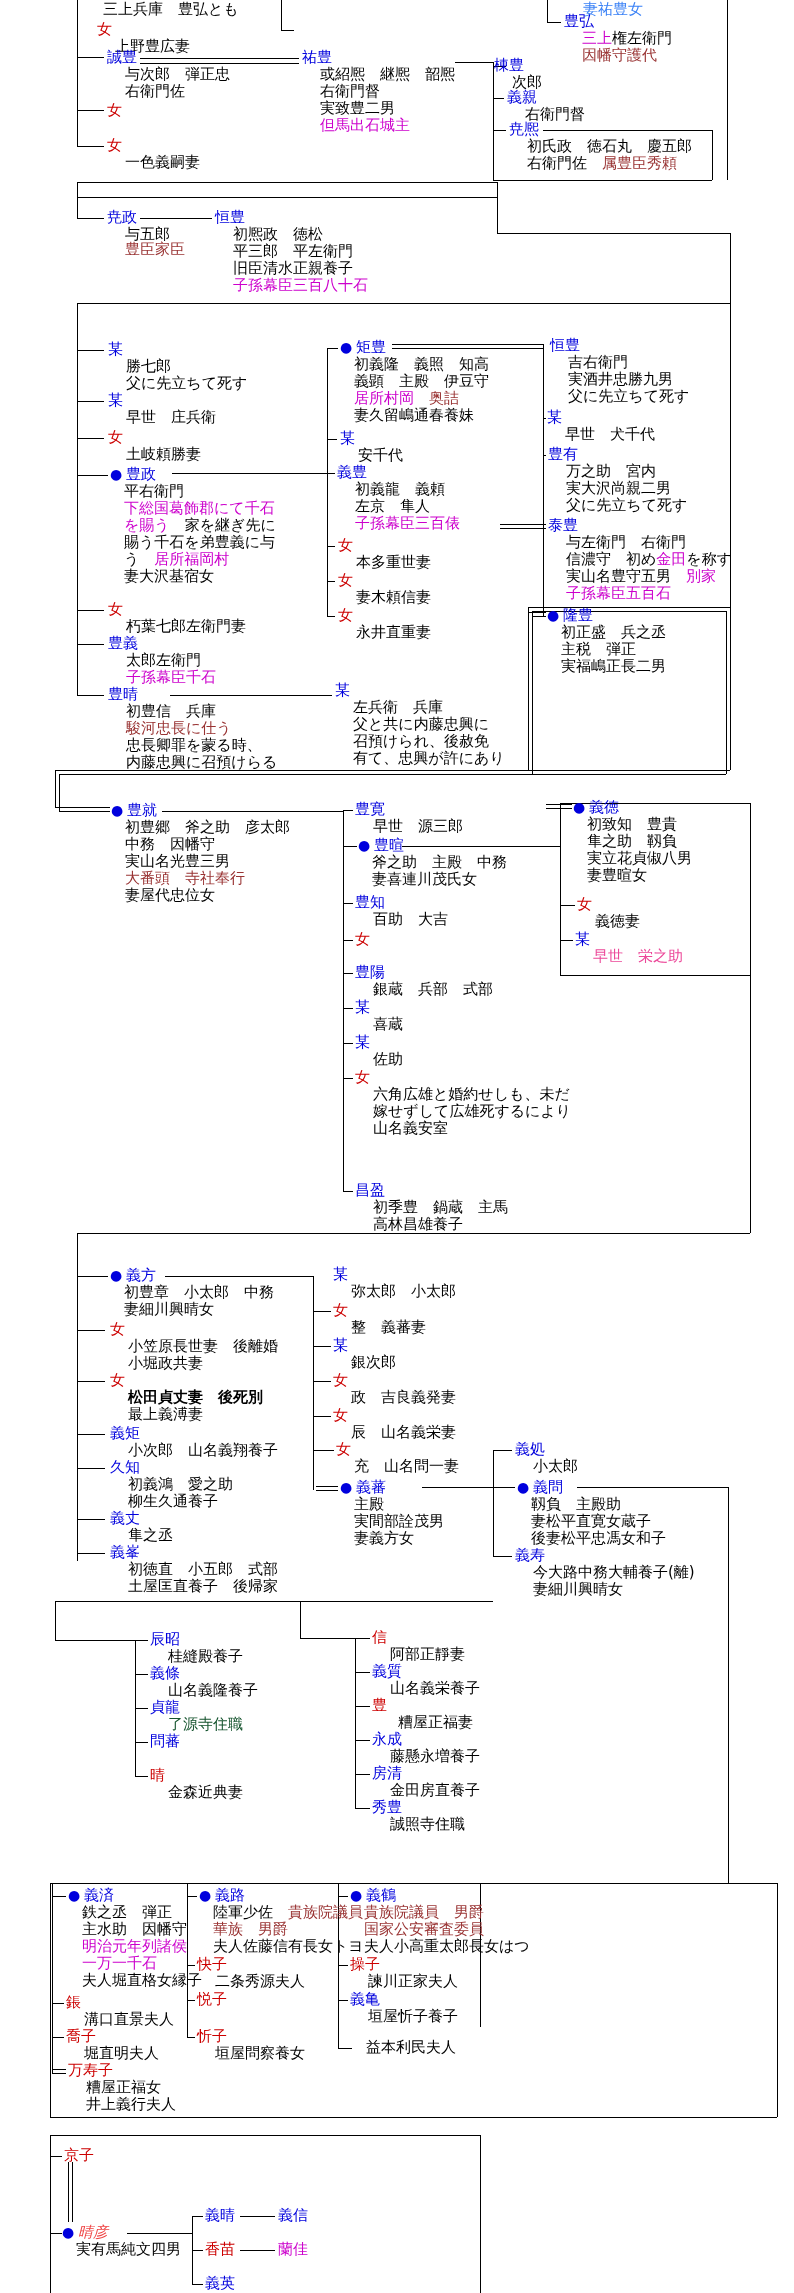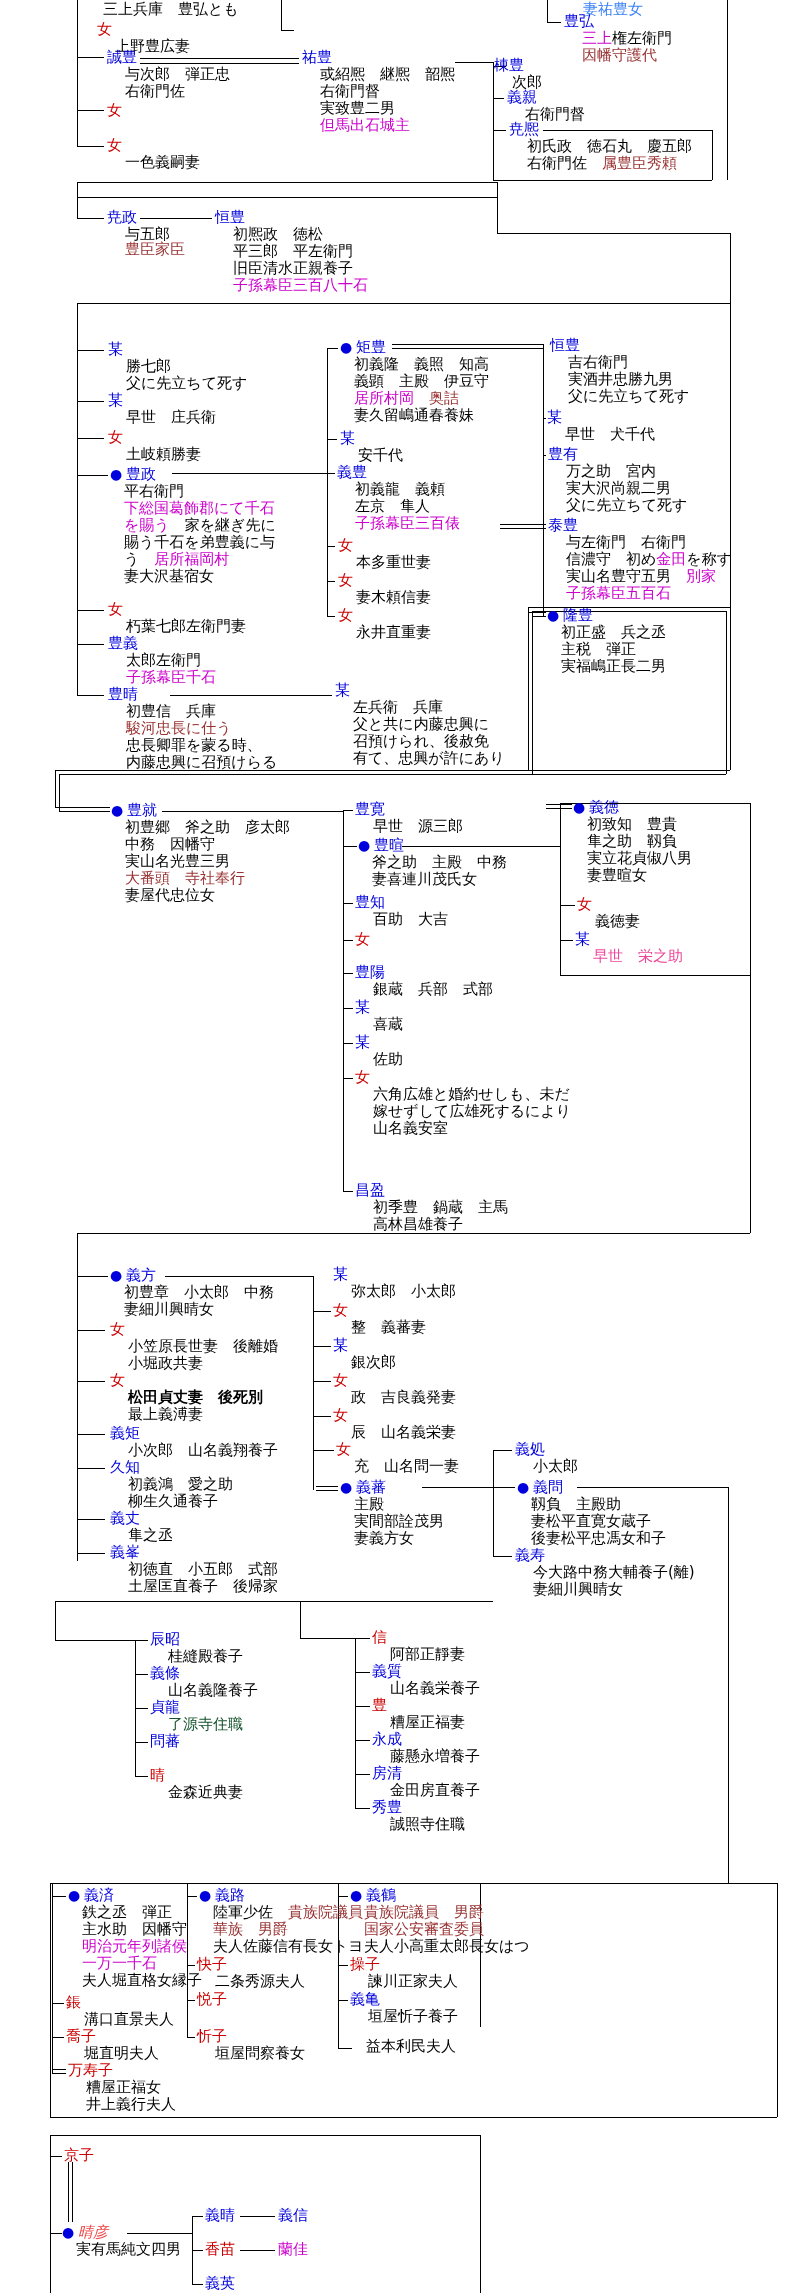--- a/index.html
+++ b/index.html
@@ -246,36 +246,36 @@
       <div class="node" style="left: 515px; top: 1442px;"><div class="nrow"><span style="color: rgb(0, 0, 221);">義処</span></div><div class="drow" style="left: 18px; top: 17px;"><span style="color: rgb(0, 0, 0);">小太郎</span></div></div>
       <div class="node" style="left: 533px; top: 1480px;"><div class="nrow"><span class="bullet" style="color: rgb(0, 0, 221);">●</span><span style="color: rgb(0, 0, 221);">義問</span></div><div class="drow" style="left: -2px; top: 17px;"><span style="color: rgb(0, 0, 0);">靱負　主殿助</span></div><div class="drow" style="left: -2px; top: 34px;"><span style="color: rgb(0, 0, 0);">妻松平直寛女蔵子</span></div><div class="drow" style="left: -2px; top: 51px;"><span style="color: rgb(0, 0, 0);">後妻松平忠馮女和子</span></div></div>
       <div class="node" style="left: 515px; top: 1548px;"><div class="nrow"><span style="color: rgb(0, 0, 221);">義寿</span></div><div class="drow" style="left: 18px; top: 17px;"><span style="color: rgb(0, 0, 0);">今大路中務大輔養子(離)</span></div><div class="drow" style="left: 18px; top: 34px;"><span style="color: rgb(0, 0, 0);">妻細川興晴女</span></div></div>
       <div class="node" style="left: 150px; top: 1632px;"><div class="nrow"><span style="color: rgb(0, 0, 221);">辰昭</span></div><div class="drow" style="left: 18px; top: 17px;"><span style="color: rgb(0, 0, 0);">桂縫殿養子</span></div></div>
       <div class="node" style="left: 150px; top: 1666px;"><div class="nrow"><span style="color: rgb(0, 0, 221);">義條</span></div><div class="drow" style="left: 18px; top: 17px;"><span style="color: rgb(0, 0, 0);">山名義隆養子</span></div></div>
       <div class="node" style="left: 150px; top: 1700px;"><div class="nrow"><span style="color: rgb(0, 0, 221);">貞龍</span></div><div class="drow" style="left: 18px; top: 17px;"><span style="color: #14532d;">了源寺住職</span></div></div>
       <div class="node" style="left: 150px; top: 1734px;"><div class="nrow"><span style="color: rgb(0, 0, 221);">問蕃</span></div></div>
       <div class="node" style="left: 150px; top: 1768px;"><div class="nrow"><span style="color: rgb(204, 0, 0);">晴</span></div><div class="drow" style="left: 18px; top: 17px;"><span style="color: rgb(0, 0, 0);">金森近典妻</span></div></div>
       <div class="node" style="left: 372px; top: 1630px;"><div class="nrow"><span style="color: rgb(204, 0, 0);">信</span></div><div class="drow" style="left: 18px; top: 17px;"><span style="color: rgb(0, 0, 0);">阿部正靜妻</span></div></div>
       <div class="node" style="left: 372px; top: 1664px;"><div class="nrow"><span style="color: rgb(0, 0, 221);">義質</span></div><div class="drow" style="left: 18px; top: 17px;"><span style="color: rgb(0, 0, 0);">山名義栄養子</span></div></div>
-      <div class="node" style="left: 372px; top: 1698px;"><div class="nrow"><span style="color: rgb(204, 0, 0);">豊</span></div><div class="drow" style="left: 18px; top: 17px;"><span style="color: rgb(0, 0, 0);">糟屋正福妻</span></div></div>
+      <div class="node" style="left: 372px; top: 1698px;"><div class="nrow"><span style="color: rgb(204, 0, 0);">豊</span></div><div class="drow" style="left: 18px; top: 17px;"><span style="color: rgb(0, 0, 0); margin-left: 8px;">糟屋正福妻</span></div></div>
       <div class="node" style="left: 372px; top: 1732px;"><div class="nrow"><span style="color: rgb(0, 0, 221);">永成</span></div><div class="drow" style="left: 18px; top: 17px;"><span style="color: rgb(0, 0, 0);">藤懸永増養子</span></div></div>
       <div class="node" style="left: 372px; top: 1766px;"><div class="nrow"><span style="color: rgb(0, 0, 221);">房清</span></div><div class="drow" style="left: 18px; top: 17px;"><span style="color: rgb(0, 0, 0);">金田房直養子</span></div></div>
       <div class="node" style="left: 372px; top: 1800px;"><div class="nrow"><span style="color: rgb(0, 0, 221);">秀豊</span></div><div class="drow" style="left: 18px; top: 17px;"><span style="color: rgb(0, 0, 0);">誠照寺住職</span></div></div>
       <div class="node" style="left: 84px; top: 1888px;"><div class="nrow"><span class="bullet" style="color: rgb(0, 0, 221);">●</span><span style="color: rgb(0, 0, 221);">義済</span></div><div class="drow" style="left: -2px; top: 17px;"><span style="color: rgb(0, 0, 0);">鉄之丞　弾正</span></div><div class="drow" style="left: -2px; top: 34px;"><span style="color: rgb(0, 0, 0);">主水助　因幡守</span></div><div class="drow" style="left: -2px; top: 51px;"><span style="color: rgb(204, 0, 204);">明治元年列諸侯</span></div><div class="drow" style="left: -2px; top: 68px;"><span style="color: rgb(204, 0, 204);">一万一千石</span></div><div class="drow" style="left: -2px; top: 85px;"><span style="color: rgb(0, 0, 0);">夫人堀直格女縁子</span></div></div>
       <div class="node" style="left: 66px; top: 1995px;"><div class="nrow"><span style="color: rgb(204, 0, 0);">鋹</span></div><div class="drow" style="left: 18px; top: 17px;"><span style="color: rgb(0, 0, 0);">溝口直景夫人</span></div></div>
       <div class="node" style="left: 66px; top: 2029px;"><div class="nrow"><span style="color: rgb(204, 0, 0);">喬子</span></div><div class="drow" style="left: 18px; top: 17px;"><span style="color: rgb(0, 0, 0);">堀直明夫人</span></div></div>
       <div class="node" style="left: 68px; top: 2063px;"><div class="nrow"><span style="color: rgb(204, 0, 0);">万寿子</span></div><div class="drow" style="left: 18px; top: 17px;"><span style="color: rgb(0, 0, 0);">糟屋正福女</span></div><div class="drow" style="left: 18px; top: 34px;"><span style="color: rgb(0, 0, 0);">井上義行夫人</span></div></div>
       <div class="node" style="left: 215px; top: 1888px;"><div class="nrow"><span class="bullet" style="color: rgb(0, 0, 221);">●</span><span style="color: rgb(0, 0, 221);">義路</span></div><div class="drow" style="left: -2px; top: 17px;"><span style="color: rgb(0, 0, 0);">陸軍少佐　</span><span style="color: rgb(153, 51, 51);">貴族院議員</span></div><div class="drow" style="left: -2px; top: 34px;"><span style="color: rgb(153, 51, 51);">華族　男爵</span></div><div class="drow" style="left: -2px; top: 51px;"><span style="color: rgb(0, 0, 0);">夫人佐藤信有長女トヨ</span></div></div>
       <div class="node" style="left: 197px; top: 1957px;"><div class="nrow"><span style="color: rgb(204, 0, 0);">快子</span></div><div class="drow" style="left: 18px; top: 17px;"><span style="color: rgb(0, 0, 0);">二条秀源夫人</span></div></div>
       <div class="node" style="left: 197px; top: 1992px;"><div class="nrow"><span style="color: rgb(204, 0, 0);">悦子</span></div></div>
       <div class="node" style="left: 197px; top: 2029px;"><div class="nrow"><span style="color: rgb(204, 0, 0);">忻子</span></div><div class="drow" style="left: 18px; top: 17px;"><span style="color: rgb(0, 0, 0);">垣屋問察養女</span></div></div>
       <div class="node" style="left: 366px; top: 1888px;"><div class="nrow"><span class="bullet" style="color: rgb(0, 0, 221);">●</span><span style="color: rgb(0, 0, 221);">義鶴</span></div><div class="drow" style="left: -2px; top: 17px;"><span style="color: rgb(153, 51, 51);">貴族院議員　男爵</span></div><div class="drow" style="left: -2px; top: 34px;"><span style="color: rgb(153, 51, 51);">国家公安審査委員</span></div><div class="drow" style="left: -2px; top: 51px;"><span style="color: rgb(0, 0, 0);">夫人小高重太郎長女はつ</span></div></div>
       <div class="node" style="left: 350px; top: 1957px;"><div class="nrow"><span style="color: rgb(204, 0, 0);">操子</span></div><div class="drow" style="left: 18px; top: 17px;"><span style="color: rgb(0, 0, 0);">諫川正家夫人</span></div></div>
       <div class="node" style="left: 350px; top: 1992px;"><div class="nrow"><span style="color: rgb(0, 0, 221);">義亀</span></div><div class="drow" style="left: 18px; top: 17px;"><span style="color: rgb(0, 0, 0);">垣屋忻子養子</span></div></div>
-      <div class="node" style="left: 366px; top: 2040px; font-family: Liberation Mono, monospace;"><div class="nrow"><span style="color: rgb(0, 0, 0);">益本利民夫人</span></div></div>
+      <div class="node" style="left: 366px; top: 2040px;"><div class="nrow"><span style="color: rgb(0, 0, 0);">益本利民夫人</span></div></div>
       <div class="node" style="left: 64px; top: 2148px;"><div class="nrow"><span style="color: rgb(204, 0, 0);">京子</span></div></div>
       <div class="node" style="left: 78px; top: 2225px;"><div class="nrow"><span class="bullet" style="color: rgb(0, 0, 221);">●</span><span style="color: #ef4444; font-style: italic;">晴彦</span></div><div class="drow" style="left: -2px; top: 17px;"><span style="color: rgb(0, 0, 0);">実有馬純文四男</span></div></div>
       <div class="node" style="left: 205px; top: 2208px;"><div class="nrow"><span style="color: rgb(0, 0, 221);">義晴</span></div></div>
       <div class="node" style="left: 278px; top: 2208px;"><div class="nrow"><span style="color: rgb(0, 0, 221);">義信</span></div></div>
       <div class="node" style="left: 205px; top: 2242px;"><div class="nrow"><span style="color: rgb(204, 0, 0);">香苗</span></div></div>
       <div class="node" style="left: 278px; top: 2242px;"><div class="nrow"><span style="color: rgb(204, 0, 204);">蘭佳</span></div></div>
       <div class="node" style="left: 205px; top: 2276px;"><div class="nrow"><span style="color: rgb(0, 0, 221);">義英</span></div></div>
     </div>
 </div>
 

